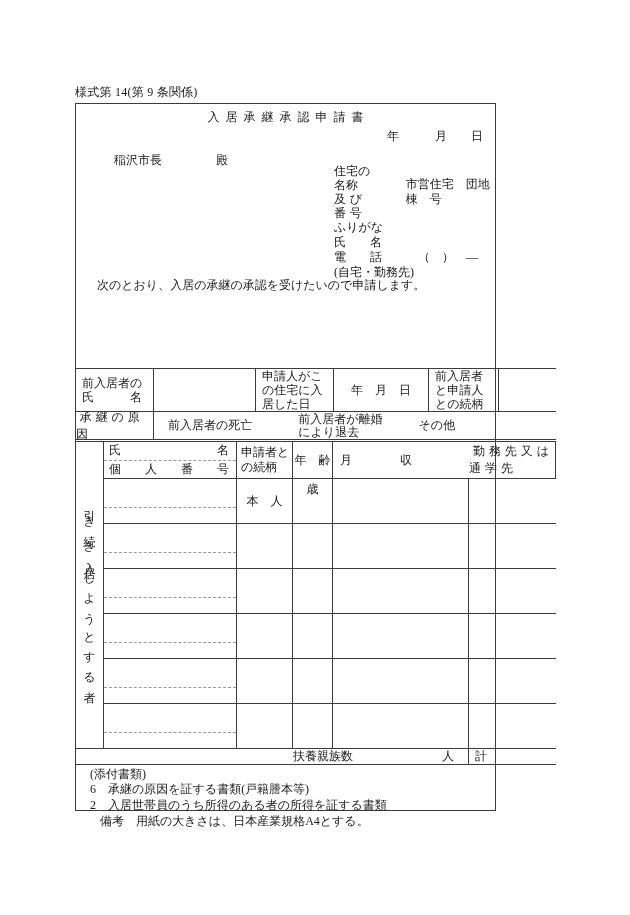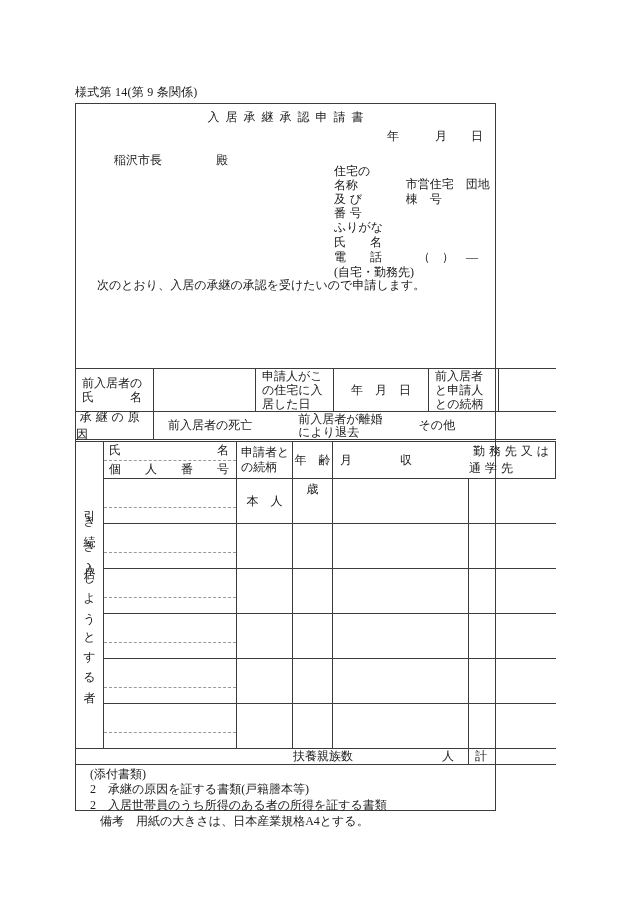--- a/index.html
+++ b/index.html
@@ -251,21 +251,21 @@
         <span class="gap"></span>
         <span>人</span>
       </div>
       <div class="c last t2-total">
         <span>計</span>
       </div>
     </div>
 
     <div class="abs attach">
       <div>(添付書類)</div>
-      <div>2　承継の原因を証する書類(戸籍謄本等)</div>
+      <div>6　承継の原因を証する書類(戸籍謄本等)</div>
       <div>2　入居世帯員のうち所得のある者の所得を証する書類</div>
     </div>
 
   </div>
 
   <div class="abs remarks">備考　用紙の大きさは、日本産業規格A4とする。</div>
 
 </div>
 
 </body></html>

